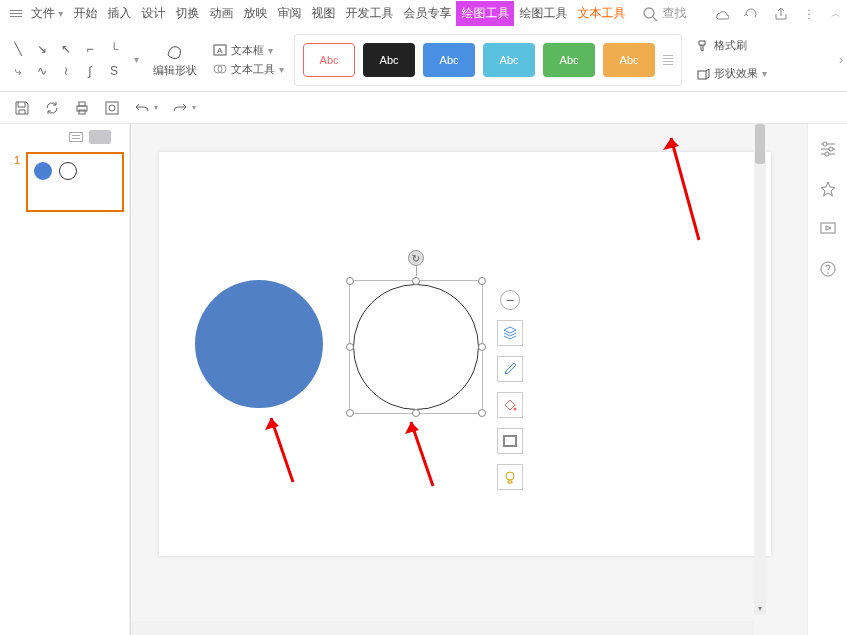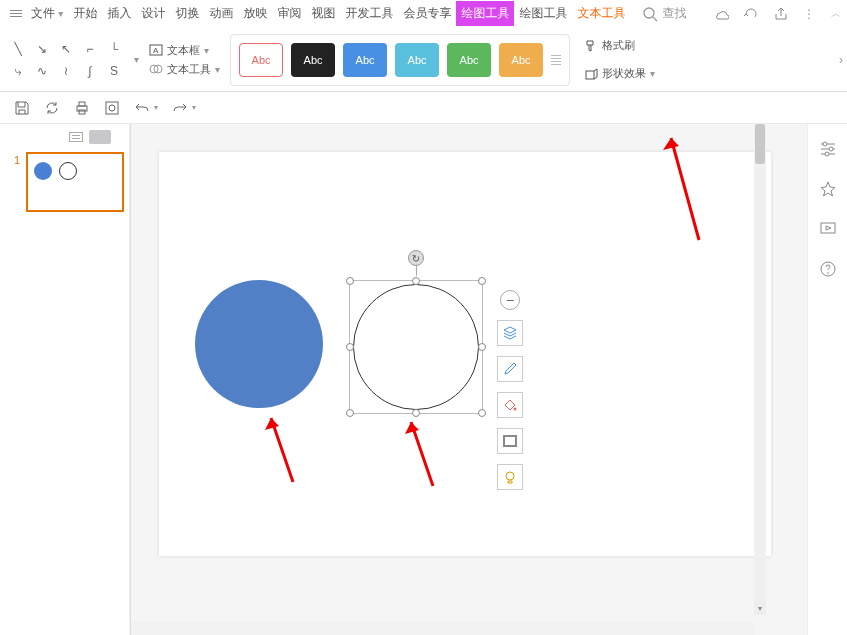--- a/index.html
+++ b/index.html
@@ -17,21 +17,21 @@
 .top-icon { width: 16px; height: 16px; display:inline-block; }
 
 
 .ribbon { display: flex; align-items: center; height: 64px; border-bottom: 1px solid #e0e0e0; padding: 4px 6px; gap: 8px; position: relative; }
 .lines-palette { display: grid; grid-template-columns: repeat(5, 24px); grid-template-rows: repeat(2, 22px); gap: 0; }
 .lines-palette .cell { display:flex; align-items:center; justify-content:center; color:#666; }
 .vbtn { display:flex; flex-direction:column; align-items:center; gap:2px; padding:2px 6px; color:#555; }
 .vbtn .ic { width:20px; height:20px; display:flex; align-items:center; justify-content:center;}
 .vbtn .lbl { font-size: 11px; }
 .style-gallery { display:flex; align-items:center; gap:8px; border:1px solid #e3e3e3; border-radius:4px; padding:4px 8px; height:52px;}
-.style-swatch { width:44px; height:34px; border-radius:4px; display:flex; align-items:center; justify-content:center; font-size:11px; }
+.style-swatch { width:52px; height:34px; border-radius:4px; display:flex; align-items:center; justify-content:center; font-size:11px; }
 .sw1{ border:1px solid #e66; color:#e66; background:#fff;}
 .sw2{ background:#222; color:#fff;}
 .sw3{ background:#4a90e2; color:#fff;}
 .sw4{ background:#5bc0de; color:#fff;}
 .sw5{ background:#5cb85c; color:#fff;}
 .sw6{ background:#f0ad4e; color:#fff;}
 .gallery-more{ display:flex; flex-direction:column; gap:2px; color:#888;}
 .gallery-more span{ width:10px; height:4px; border:1px solid #bbb; border-left:none; border-right:none;}
 .fill-outline-group { display:flex; gap:8px; border:2px solid #e00; padding:2px 6px; border-radius:2px; }
 .right-ribbon-group { display:flex; flex-direction:column; gap:11px; margin-left:4px;}
@@ -147,20 +147,28 @@
     <div class="cell">⌐</div>
     <div class="cell">└</div>
     <div class="cell">⤷</div>
     <div class="cell">∿</div>
     <div class="cell">≀</div>
     <div class="cell">∫</div>
     <div class="cell">S</div>
   </div>
   <span class="chevron">▾</span>
 
+  <div class="vbtn">
+    <span class="ic">
+        <svg viewBox="0 0 20 20">
+          <path d="M3 14 Q5 4 12 6 Q18 8 14 16 Q9 20 3 14Z" fill="none" stroke="#555"></path>
+        </svg>
+      </span>
+    <span class="lbl">编辑形状</span>
+  </div>
 
   <div style="display:flex;flex-direction:column;gap:2px;">
     <div class="small-btn">
       <span class="ic"><svg viewBox="0 0 14 14">
             <rect x="1" y="2" width="12" height="10" fill="none" stroke="#555"></rect>
             <text x="4" y="10" font-size="8" fill="#555">A</text>
           </svg></span>
       <span>文本框</span>
       <span class="chevron">▾</span>
     </div>

